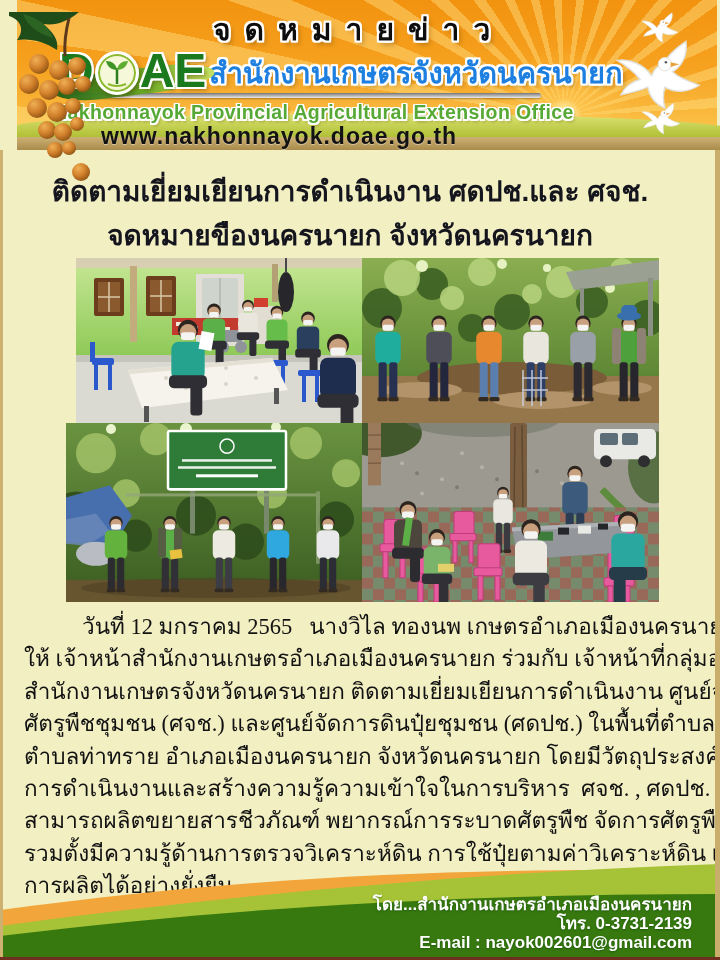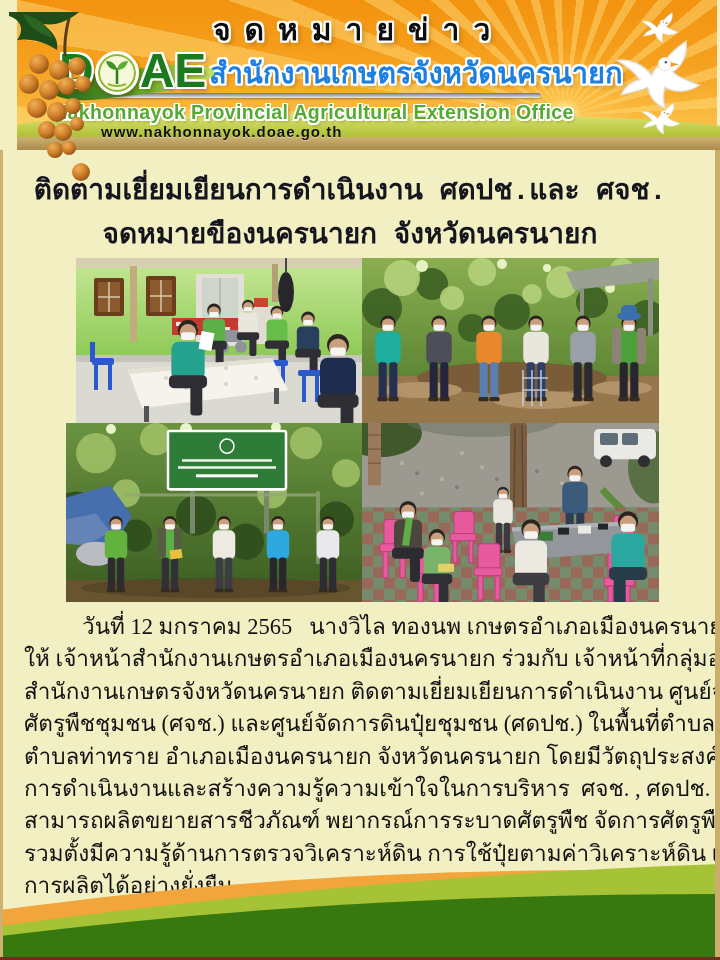--- a/index.html
+++ b/index.html
@@ -40,32 +40,32 @@
     text-shadow:-2px -2px 0 #fff,-2px 0 0 #fff,-2px 2px 0 #fff,0 -2px 0 #fff,0 2px 0 #fff,2px -2px 0 #fff,2px 0 0 #fff,2px 2px 0 #fff,3px 3px 4px rgba(60,40,0,.35);
     text-align:right;
   }
   .h-divider{position:absolute;left:56px;top:93px;width:468px;height:5px;border-radius:3px;
     background:linear-gradient(#777,#e9e9e9);box-shadow:0 1px 2px rgba(0,0,0,.3);}
   .office-en{
     position:absolute;left:36px;top:101px;font-size:19.5px;font-weight:800;color:#57a935;letter-spacing:.4px;white-space:nowrap;
     text-shadow:-1.5px -1.5px 0 #fff,-1.5px 0 0 #fff,-1.5px 1.5px 0 #fff,0 -1.5px 0 #fff,0 1.5px 0 #fff,1.5px -1.5px 0 #fff,1.5px 0 0 #fff,1.5px 1.5px 0 #fff,2px 3px 3px rgba(60,40,0,.35);
   }
   .website{
-    position:absolute;left:84px;top:123px;font-size:15px;font-weight:800;color:#121212;letter-spacing:1px;white-space:nowrap;z-index:4;
+    position:absolute;left:84px;top:123px;font-size:23px;font-weight:800;color:#121212;letter-spacing:1px;white-space:nowrap;z-index:4;
     text-shadow:0 1px 0 rgba(255,255,255,.4);
   }
   .fruit-svg{position:absolute;left:-8px;top:12px;width:132px;height:178px;z-index:6;}
   .doves-svg{position:absolute;right:-4px;top:0;width:158px;height:144px;z-index:4;}
   
   .edge-left{position:absolute;left:0;top:150px;bottom:0;width:3px;background:#cdb171;z-index:8;}
   .edge-right{position:absolute;right:0;top:150px;bottom:0;width:5px;background:#c9ad6b;z-index:8;}
   .edge-bottom{position:absolute;left:0;bottom:0;width:720px;height:3px;background:#6e2f1e;z-index:9;}
   
   .headline{position:absolute;left:0;top:170px;width:700px;text-align:center;
-    font-family:Liberation Mono, monospace;font-weight:700;color:#15151d;
+    font-family:Liberation Sans, sans-serif;font-weight:700;color:#15151d;
     font-size:28px;line-height:44px;}
   
   .photo{position:absolute;overflow:hidden;background:#888;}
   .p1{left:76px;top:258px;width:286px;height:165px;}
   .p2{left:362px;top:258px;width:297px;height:165px;}
   .p3{left:66px;top:423px;width:296px;height:179px;}
   .p4{left:362px;top:423px;width:297px;height:179px;}
   .photo svg{display:block;width:100%;height:100%;}
   
   .article{position:absolute;left:24px;top:611px;width:676px;z-index:2;
@@ -481,18 +481,23 @@
     <div class="ln">การผลิตได้อย่างยั่งยืน</div>
   </div>
 
   <svg class="waves" viewBox="0 0 720 100" preserveAspectRatio="none">
     <path d="M0,50 C240,18 420,10 620,10 C655,10 690,12 720,14 L720,100 L0,100 Z" fill="#f2a53b"></path>
     <path d="M0,66 C240,34 480,12 720,4 L720,100 L0,100 Z" fill="#a6c337"></path>
     <path d="M0,76 C260,44 500,34 720,34 L720,100 L0,100 Z" fill="#37790f"></path>
     <rect y="97" width="720" height="3" fill="#6e2f1e"></rect>
   </svg>
 
+  <div class="footer-text">
+    <div>โดย...สำนักงานเกษตรอำเภอเมืองนครนายก</div>
+    <div>โทร. 0-3731-2139</div>
+    <div>E-mail : nayok002601@gmail.com</div>
+  </div>
 
   <div class="edge-left"></div>
   <div class="edge-right"></div>
   <div class="edge-bottom"></div>
 
 </div>
 
 </body></html>

